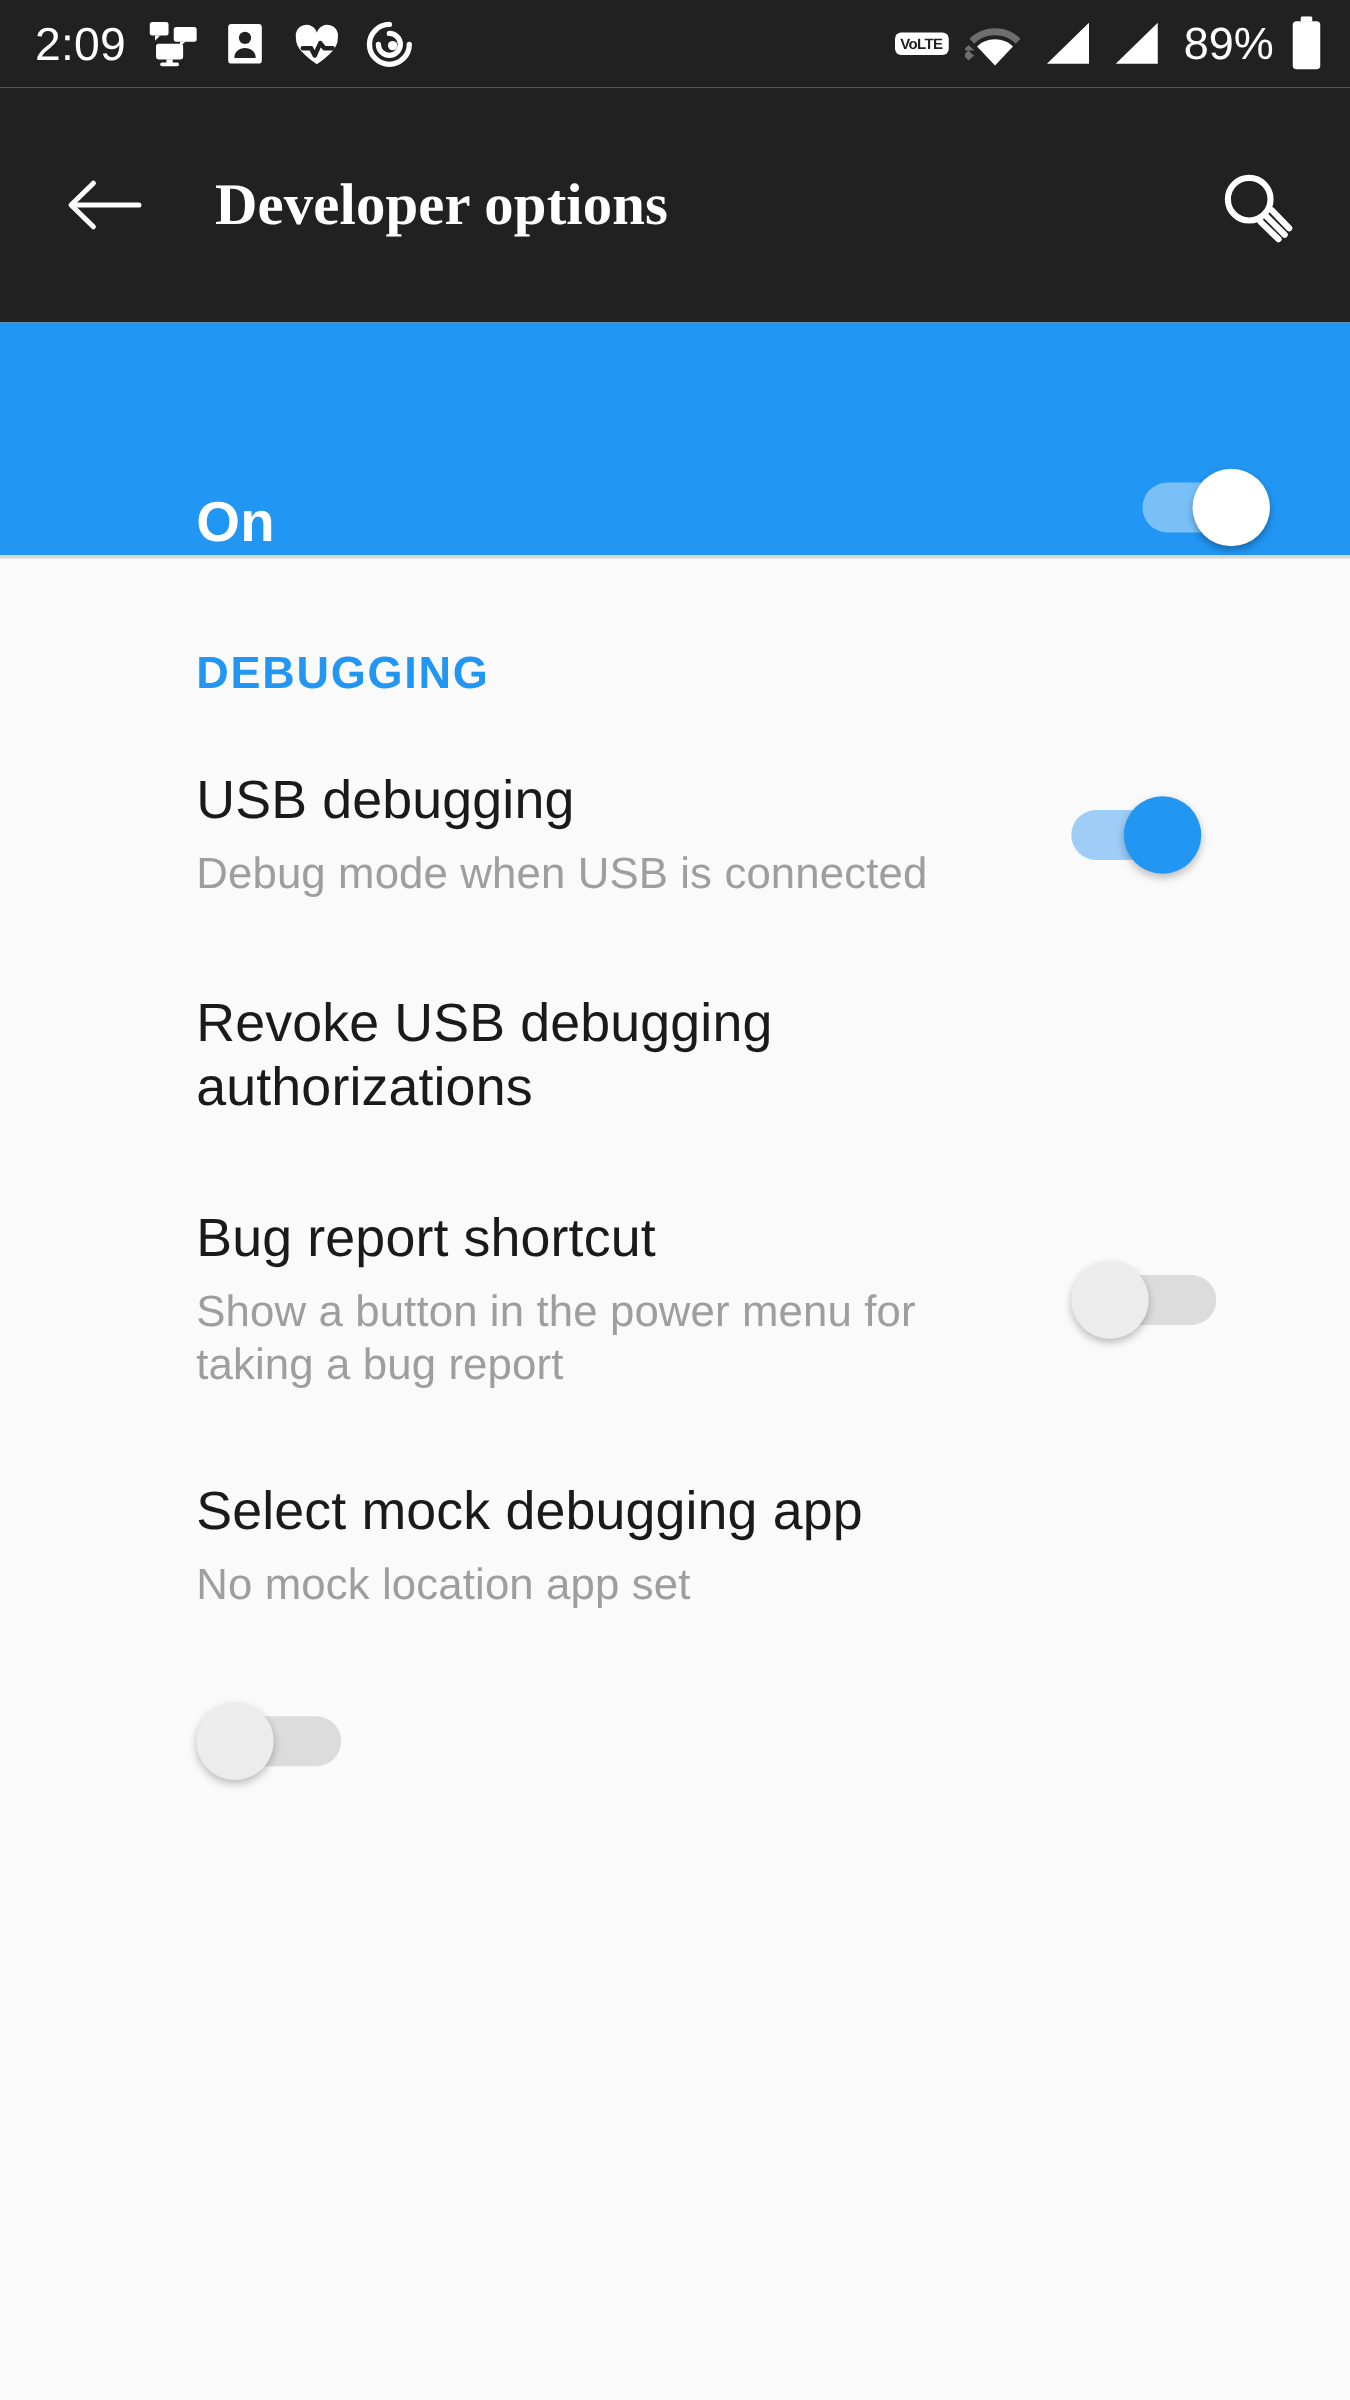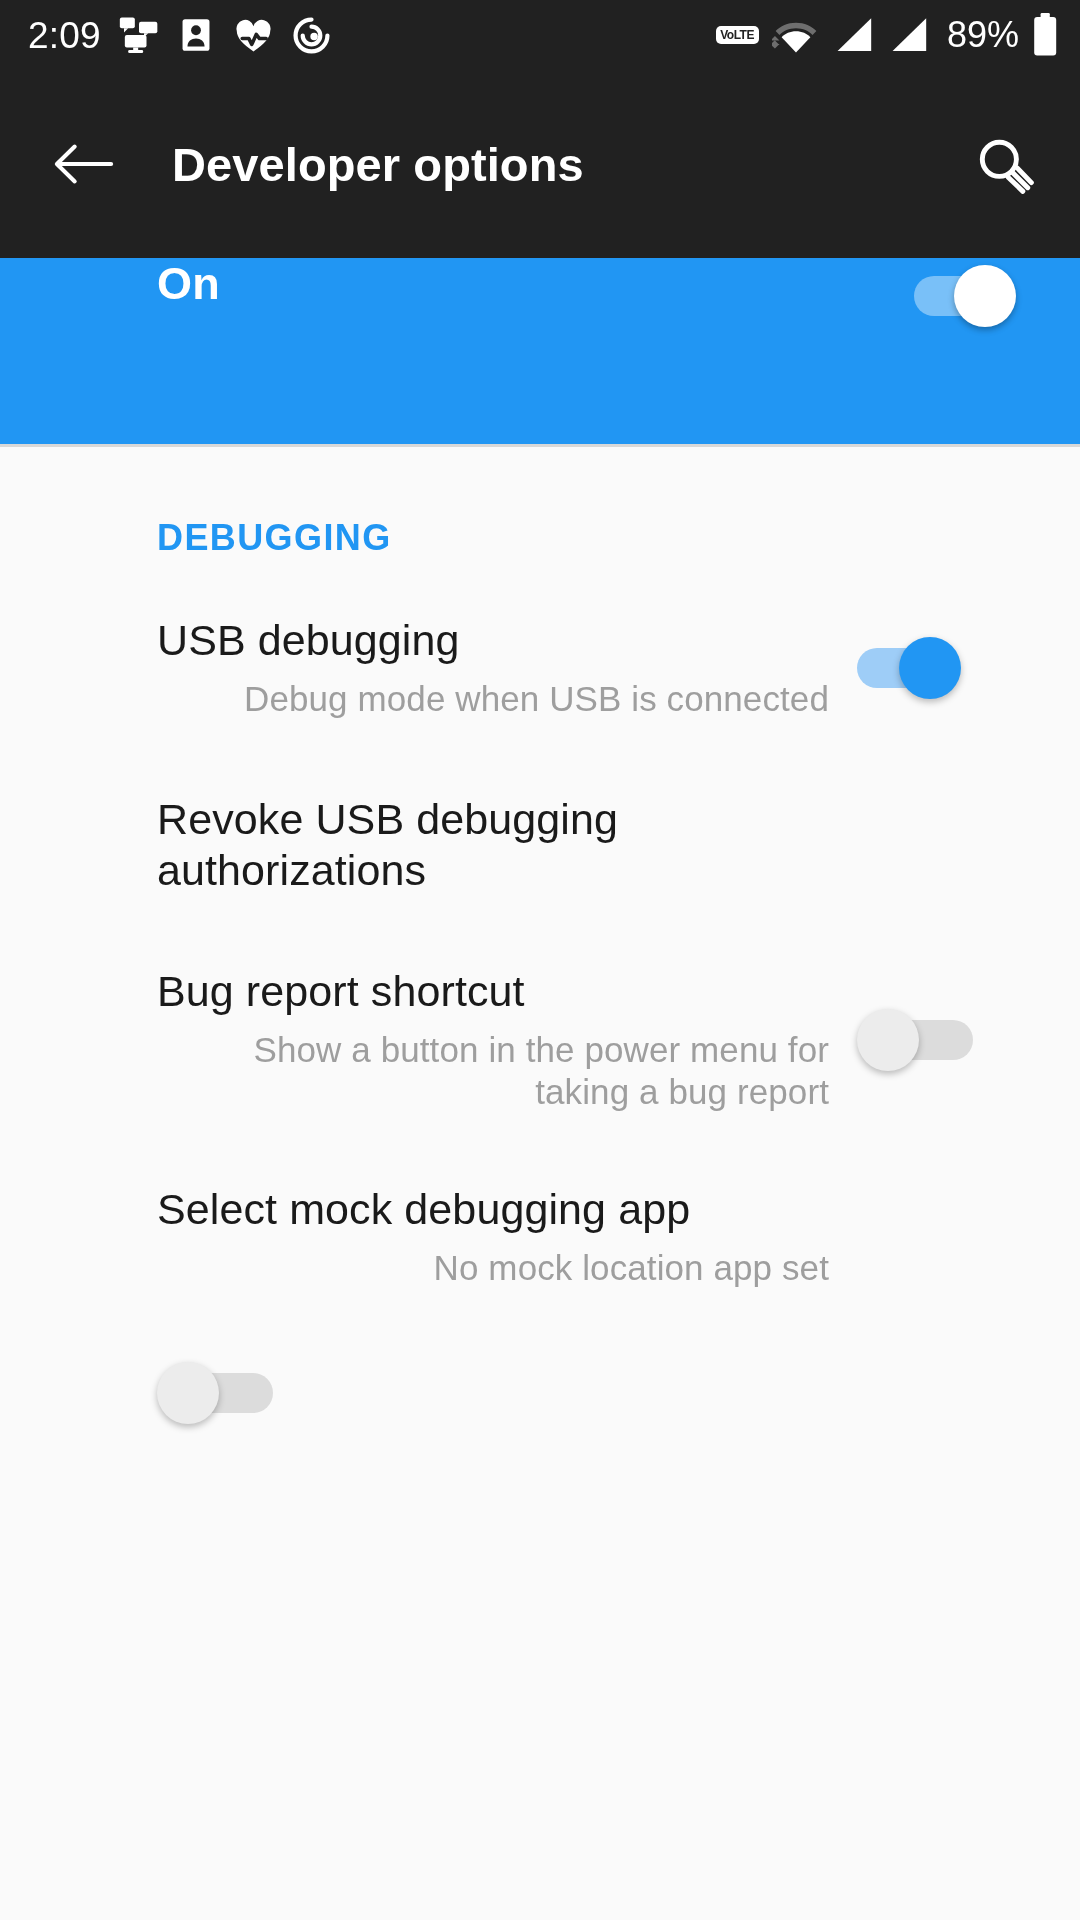--- a/index.html
+++ b/index.html
@@ -89,38 +89,39 @@
     cursor: pointer;
     flex: 0 0 auto;
   }
   .app-title {
     color: #ffffff;
     font-size: 47px;
     font-weight: 700;
     letter-spacing: 0.1px;
     margin-left: 52px;
     white-space: nowrap;
+    font-family: Liberation Serif, serif;
   }
   .search-btn {
     margin-left: auto;
     width: 76px;
     height: 76px;
     display: flex;
     align-items: center;
     justify-content: center;
     cursor: pointer;
     flex: 0 0 auto;
   }
 
   
   .master-banner {
     height: 186px;
     background: #2196f3;
     display: flex;
-    align-items: flex-start;
+    align-items: flex-end;
     padding: 0 48px 0 157px;
     flex: 0 0 auto;
     cursor: pointer;
   }
   .master-label {
     color: #ffffff;
     font-size: 45px;
     font-weight: 700;
     letter-spacing: 0.2px;
   }
@@ -191,21 +192,20 @@
     line-height: 1.18;
     letter-spacing: 0.1px;
   }
   .row-subtitle {
     color: #9e9e9e;
     font-size: 35px;
     font-weight: 400;
     line-height: 1.22;
     margin-top: 12px;
     letter-spacing: 0.1px;
-    text-align: right;
   }
 
   .row-usb-debugging { padding-top: 56px; padding-bottom: 10px; }
   .row-revoke { padding-top: 64px; padding-bottom: 22px; }
   .row-bug-report { padding-top: 48px; padding-bottom: 14px; }
   .row-mock-location { padding-top: 56px; padding-bottom: 16px; }
   .row-gnss { padding-top: 50px; padding-bottom: 10px; }
 
   
   .switch {

